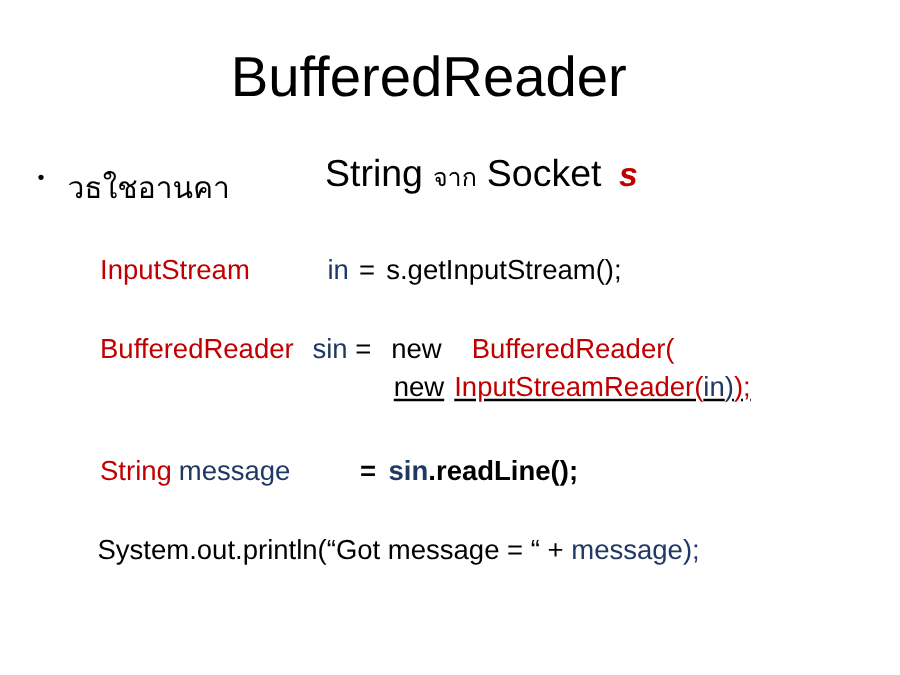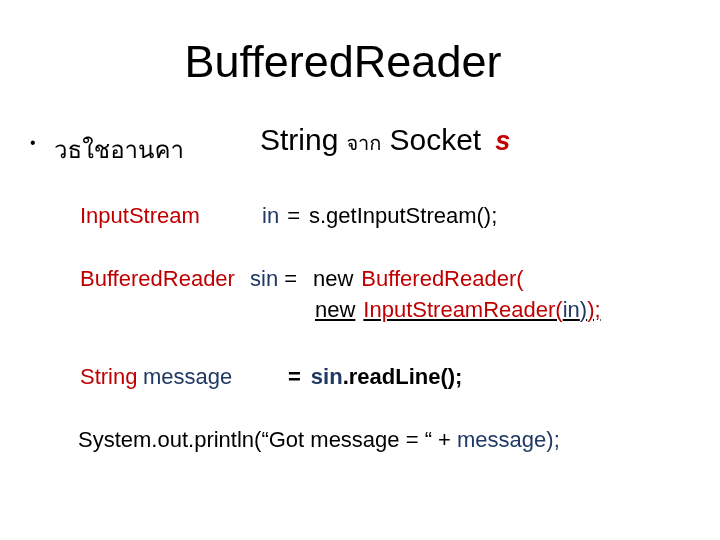--- a/index.html
+++ b/index.html
@@ -39,21 +39,21 @@
 
   .l1-type { left: 80px;  top: 203px; }
   .l1-rest { left: 262px; top: 203px; }
   .l1-rest .assign { margin-left: 8px; }
   .l1-rest .expr   { margin-left: 9px; }
 
   .l2a-type { left: 80px;  top: 266px; }
   .l2a-rest { left: 250px; top: 266px; }
   .l2a-rest .assign { margin-left: 6px; }
   .l2a-rest .newkw  { margin-left: 16px; }
-  .l2a-rest .ctor   { margin-left: 8px; }
+  .l2a-rest .ctor   { margin-left: 24px; }
 
   .l2b { left: 315px; top: 297px; text-decoration: underline; }
   .l2b .ctor { margin-left: 8px; }
 
   .l3-type { left: 80px;  top: 364px; }
   .l3-var  { left: 143px; top: 364px; }
   .l3-rest { left: 288px; top: 364px; font-weight: bold; }
   .l3-rest .obj { margin-left: 10px; }
 
   .l4 { left: 78px; top: 427px; }

